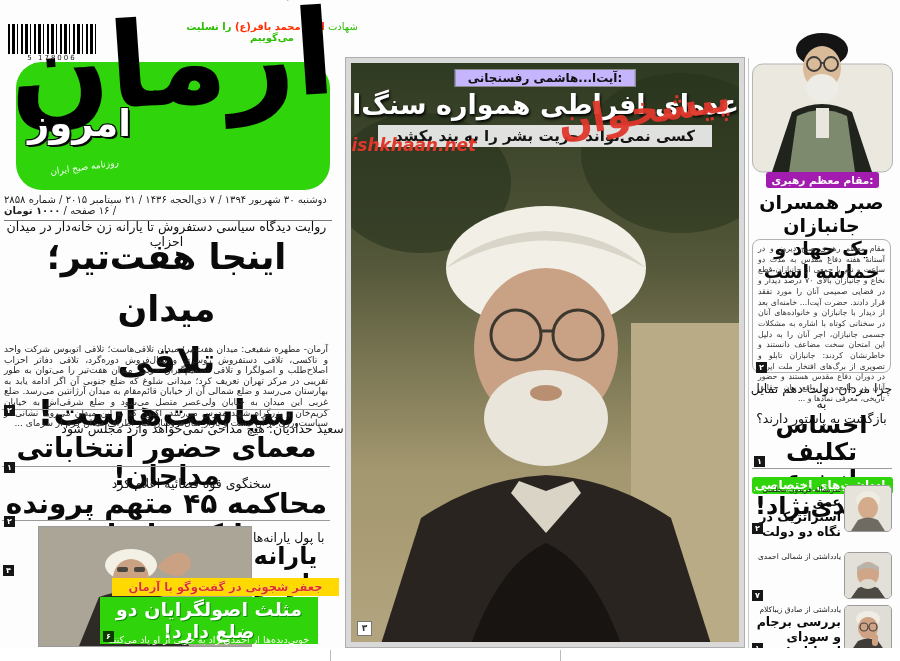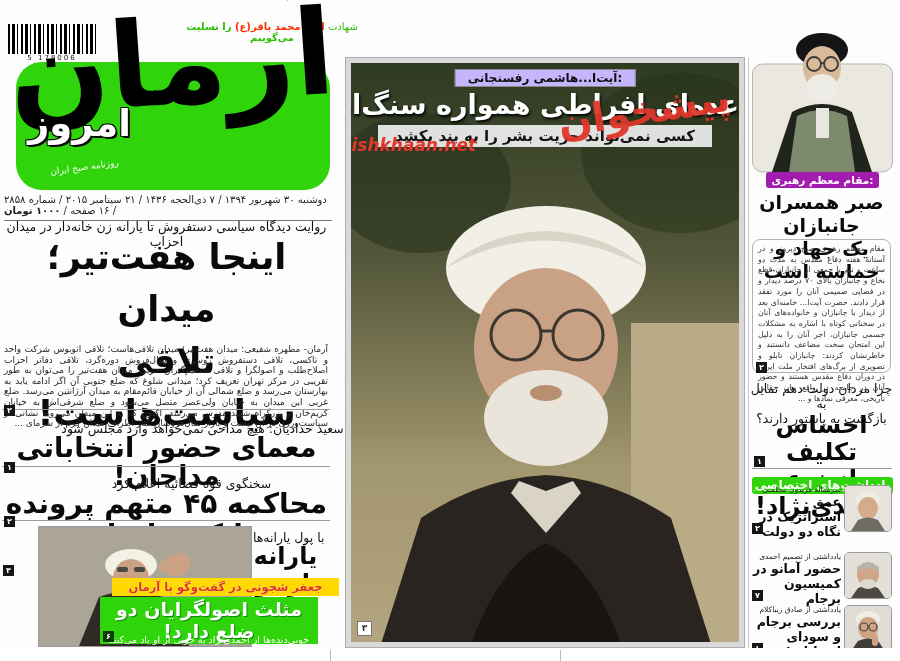--- a/index.html
+++ b/index.html
@@ -240,22 +240,21 @@
   <span class="badge note-badge">۲</span>
 </div>
 <div class="abs note-item" style="top:550px;">
   <svg class="note-photo" viewBox="0 0 46 45">
       <rect width="46" height="45" fill="#e2e0d8"></rect>
       <ellipse cx="23" cy="21" rx="11" ry="12" fill="#cfa687"></ellipse>
       <path d="M12 14 Q23 6 34 14 L34 18 Q23 12 12 18 Z" fill="#b9b4ab"></path>
       <path d="M6 45 L13 35 Q23 30 33 35 L40 45 Z" fill="#4d4a44"></path>
       <ellipse cx="23" cy="31" rx="8" ry="5" fill="#ded9cd"></ellipse>
     </svg>
-  <div class="note-kicker rtl">یادداشتی از تصمیم احمدی</div>
-  <div class="note-headline rtl">حضور آمانو در کمیسیون برجام</div>
+  <div class="note-kicker rtl">یادداشتی از شمالی احمدی</div>
   <span class="badge note-badge">۷</span>
 </div>
 <div class="abs note-item" style="top:603px;">
   <svg class="note-photo" viewBox="0 0 46 45">
       <rect width="46" height="45" fill="#dfddd6"></rect>
       <ellipse cx="23" cy="13" rx="12" ry="8" fill="#f0ede4"></ellipse>
       <ellipse cx="23" cy="22" rx="10" ry="11" fill="#d0a284"></ellipse>
       <circle cx="19" cy="21" r="4" fill="none" stroke="#444" stroke-width="1.2"></circle>
       <circle cx="28" cy="21" r="4" fill="none" stroke="#444" stroke-width="1.2"></circle>
       <path d="M6 45 L13 35 Q23 30 33 35 L40 45 Z" fill="#3f3c38"></path>

